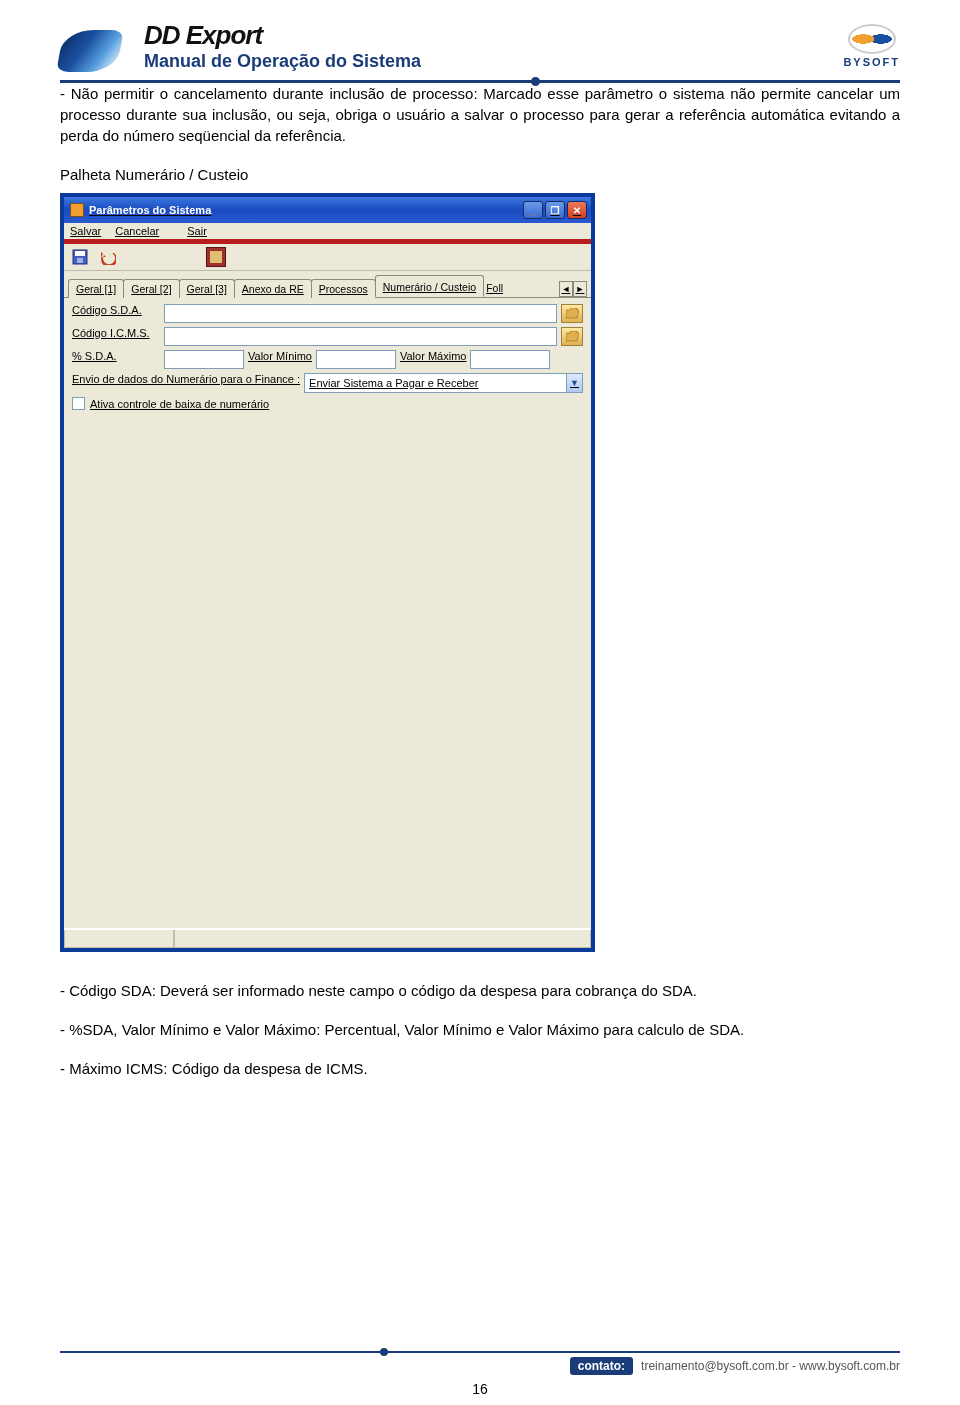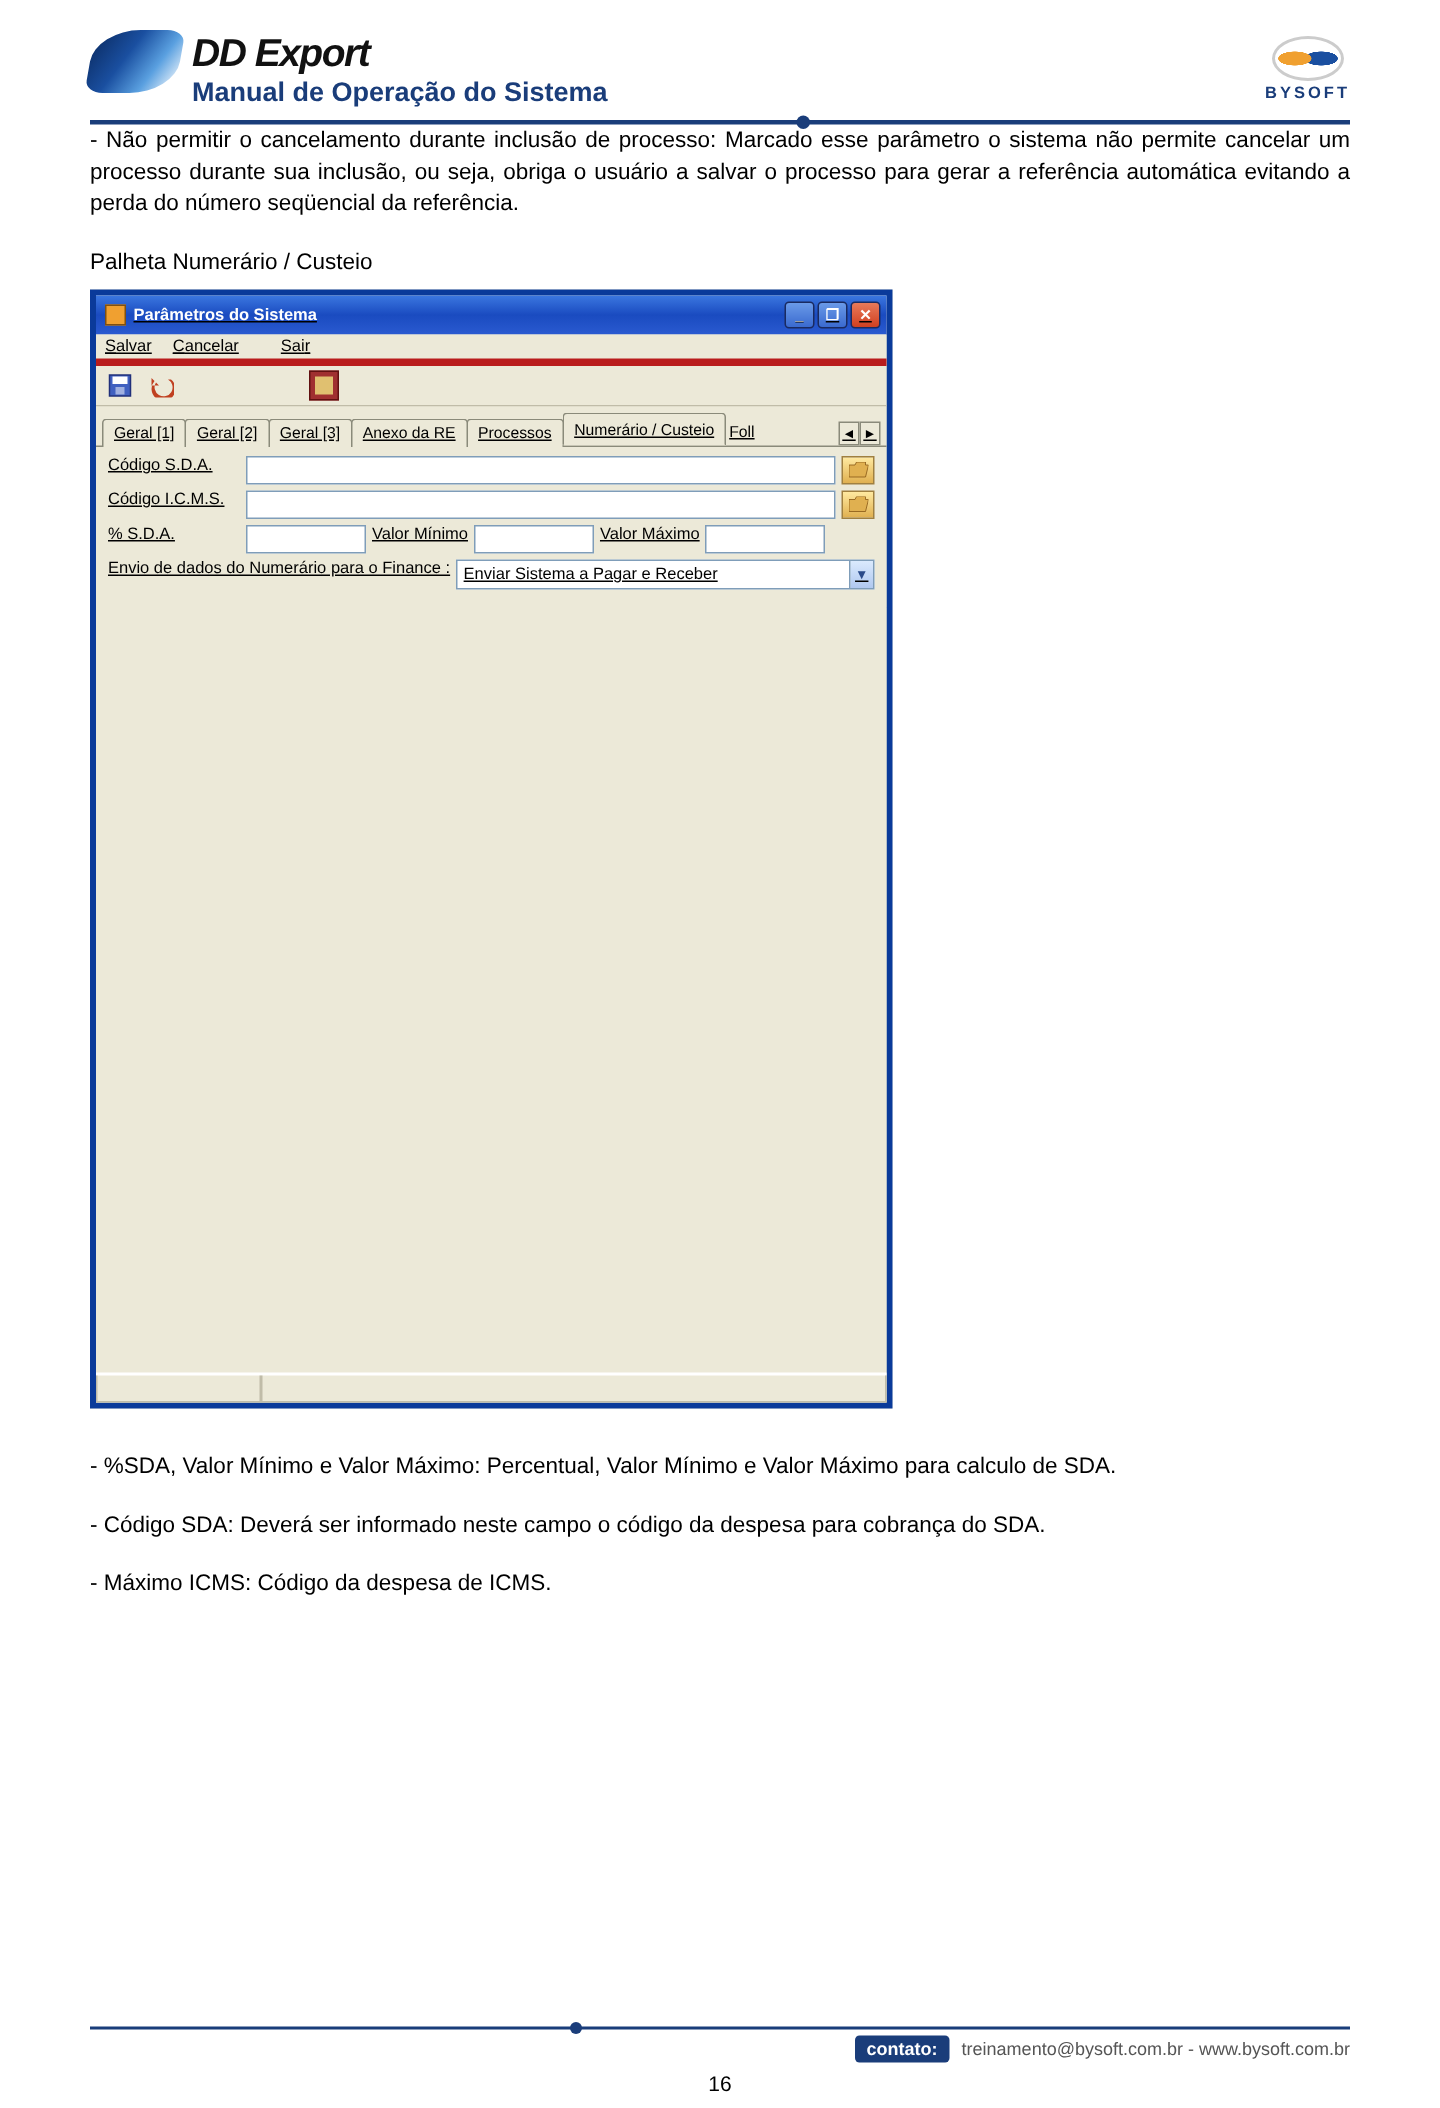--- a/index.html
+++ b/index.html
@@ -25,21 +25,21 @@
   .header::after {
     content: "";
     position: absolute;
     right: 360px;
     bottom: -6px;
     width: 9px;
     height: 9px;
     background: #1a3d7a;
     border-radius: 50%;
   }
-  .logo-left { display: flex; align-items: flex-start; gap: 8px; }
+  .logo-left { display: flex; align-items: flex-end; gap: 24px; }
   .swoosh {
     width: 60px; height: 42px;
     background: linear-gradient(120deg,#0a2a60 0%,#1a4fa0 40%,#5aa0e0 70%,#fff 100%);
     border-radius: 50% 20% 50% 20%;
     transform: skewX(-10deg);
   }
   .dd-text { display:flex; flex-direction:column; }
   .dd-title { font-weight:bold; font-style:italic; font-size:26px; color:#111; letter-spacing:-1px;}
   .dd-sub { font-weight:bold; font-size:18px; color:#1a3d7a; }
   .logo-right { text-align:center; }
@@ -264,31 +264,35 @@
         <span class="lbl">Valor Máximo</span>
         <input class="input input-sm" value="" style="">
       </div>
       <div class="form-row">
         <span class="lbl">Envio de dados do Numerário para o Finance :</span>
         <div class="select">
           <span>Enviar Sistema a Pagar e Receber</span>
           <div class="dd-arrow">▼</div>
         </div>
       </div>
+      <div class="checkbox-row">
+        <div class="checkbox"></div>
+        <span class="lbl">Ativa controle de baixa de numerário</span>
+      </div>
     </div>
     <div class="blank-area"></div>
     <div class="statusbar">
       <div class="statusbar-cell"></div>
       <div class="statusbar-cell"></div>
     </div>
   </div>
 
   <div class="lower-text">
+    <p>- Código SDA: Deverá ser informado neste campo o código da despesa para cobrança do SDA.</p>
     <p>- %SDA, Valor Mínimo e Valor Máximo: Percentual, Valor Mínimo e Valor Máximo para calculo de SDA.</p>
-    <p>- Código SDA: Deverá ser informado neste campo o código da despesa para cobrança do SDA.</p>
     <p>- Máximo ICMS: Código da despesa de ICMS.</p>
   </div>
 </div>
 
 <div class="footer">
   <span class="contact-label">contato:</span>
   <span>treinamento@bysoft.com.br - www.bysoft.com.br</span>
 </div>
 <div class="page-num">16</div>
 

